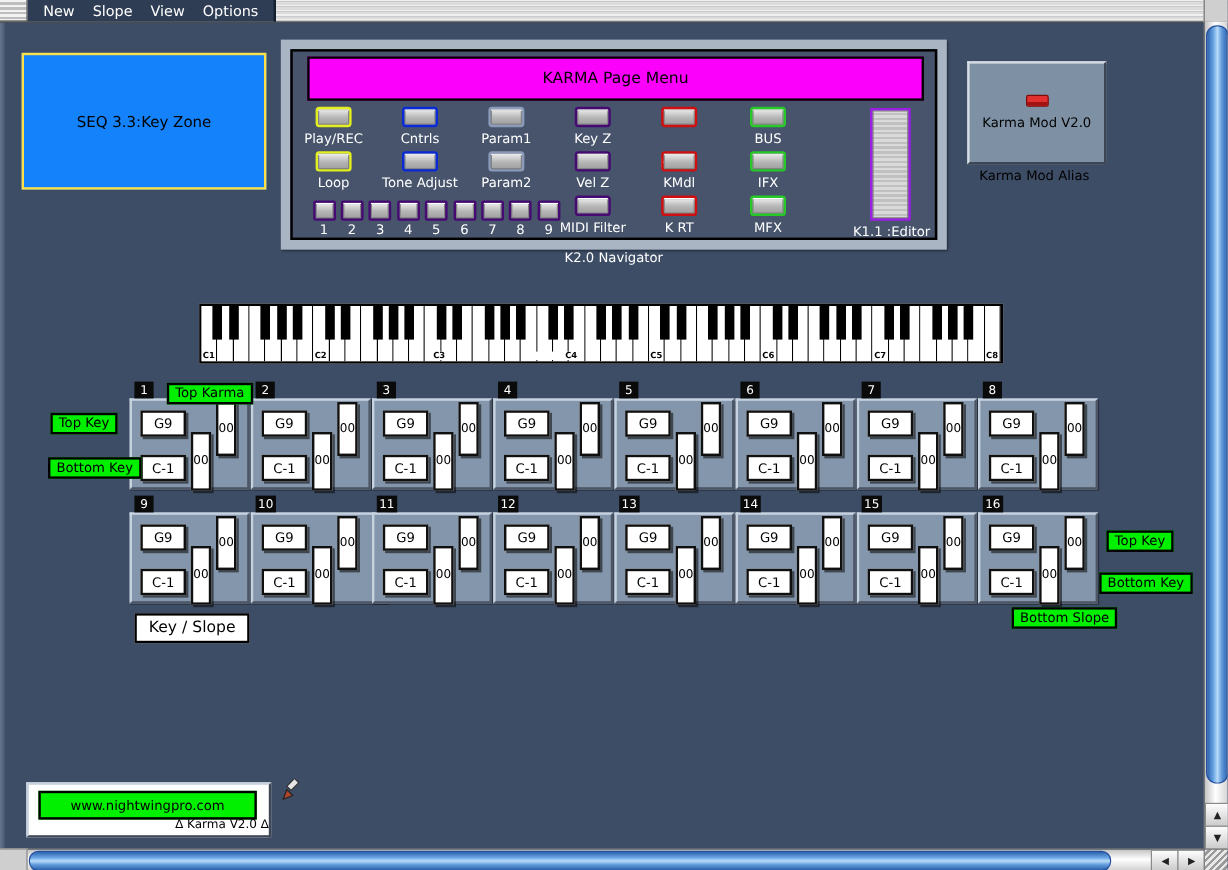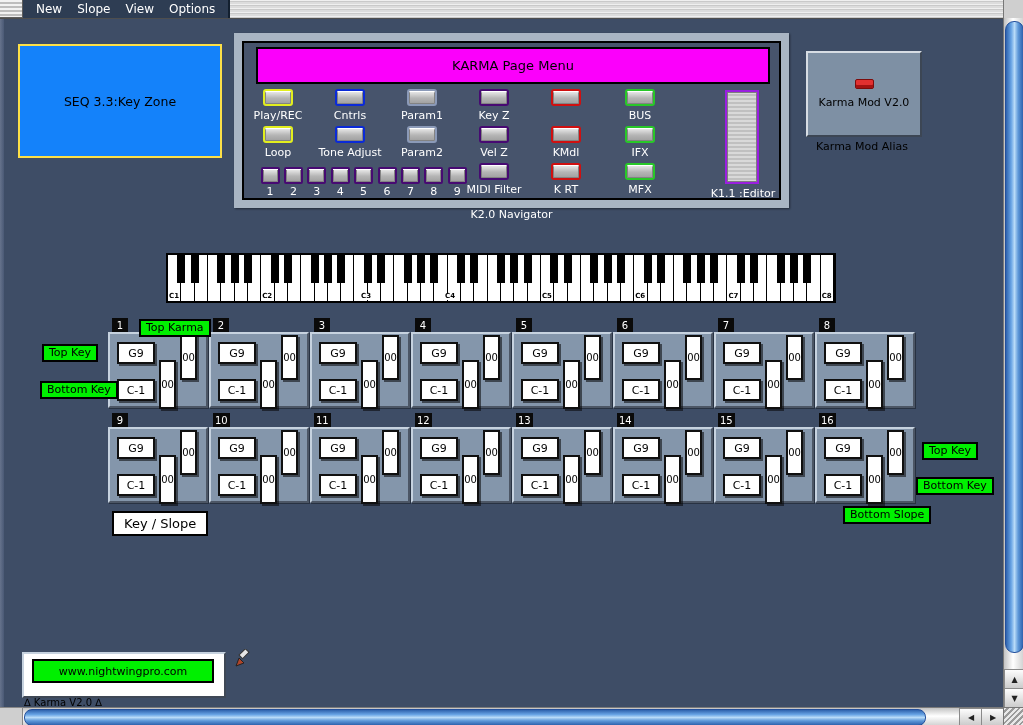--- a/index.html
+++ b/index.html
@@ -100,21 +100,21 @@
   
   .glabel{position:absolute;background:#00f000;border:2px solid #000;color:#000;font-size:11px;
     padding:0px 5px;line-height:14px;white-space:nowrap;}
   .keyslope{left:112px;top:511px;background:#2ab4f2;border:2px solid #000;color:#000;font-size:13px;
     padding:3px 10px;white-space:nowrap;}
   
   .footer{left:22px;top:652px;width:200px;height:42px;background:#ffffff;
     border-top:2px solid #c6d2df;border-left:2px solid #c6d2df;border-right:2px solid #3f4856;border-bottom:2px solid #3f4856;}
   .site-link{position:absolute;left:8px;top:5px;width:178px;height:20px;background:#00f000;border:2px solid #000;
     display:flex;align-items:center;justify-content:center;color:#000;font-size:11px;}
-  .footer-caption{position:absolute;left:0;top:43px;width:200px;text-align:left;color:#000;font-size:10px;}
+  .footer-caption{position:absolute;left:0;top:28px;width:200px;text-align:right;color:#000;font-size:10px;}
   .cursor{left:233px;top:649px;width:20px;height:20px;}
 </style>
 </head>
 <body>
 
 <div class="abs left-edge"></div>
 
 <div class="abs menubar">
   <div class="abs corner-sq"></div>
   <div class="abs menu-seg">
@@ -212,21 +212,21 @@
     <div class="wkey" style="left:173.16px;width:13.32px;"></div>
     <div class="wkey" style="left:186.48000000000002px;width:13.32px;"></div>
     <div class="okt" style="left:173px;margin-left:20px;">C3</div>
     <div class="wkey" style="left:199.8px;width:13.32px;"></div>
     <div class="wkey" style="left:213.12px;width:13.32px;"></div>
     <div class="wkey" style="left:226.44px;width:13.32px;"></div>
     <div class="wkey" style="left:239.76px;width:13.32px;"></div>
     <div class="wkey" style="left:253.08px;width:13.32px;"></div>
     <div class="wkey" style="left:266.4px;width:13.32px;"></div>
     <div class="wkey" style="left:279.72px;width:13.32px;"></div>
-    <div class="okt" style="left:277px;">C4</div>
+    <div class="okt" style="left:267px;padding-left:36px;">C4</div>
     <div class="wkey" style="left:293.04px;width:13.32px;"></div>
     <div class="wkey" style="left:306.36px;width:13.32px;"></div>
     <div class="wkey" style="left:319.68px;width:13.32px;"></div>
     <div class="wkey" style="left:333px;width:13.32px;"></div>
     <div class="wkey" style="left:346.32px;width:13.32px;"></div>
     <div class="wkey" style="left:359.64px;width:13.32px;"></div>
     <div class="wkey" style="left:372.96000000000004px;width:13.32px;"></div>
     <div class="okt" style="left:373.96000000000004px;">C5</div>
     <div class="wkey" style="left:386.28000000000003px;width:13.32px;"></div>
     <div class="wkey" style="left:399.6px;width:13.32px;"></div>
@@ -346,21 +346,21 @@
       <div class="sl s-mid">00</div>
       <div class="sl s-right">00</div>
     </div>
     <div class="abs module" style="left:108px;top:427px;">
       <div class="mod-num">9</div>
       <div class="vbox tk">G9</div>
       <div class="vbox bk">C-1</div>
       <div class="sl s-mid">00</div>
       <div class="sl s-right">00</div>
     </div>
-    <div class="abs module" style="left:209px;top:427px;">
+    <div class="abs module" style="left:209px;top:427px;padding-left:14px;">
       <div class="mod-num">10</div>
       <div class="vbox tk">G9</div>
       <div class="vbox bk">C-1</div>
       <div class="sl s-mid">00</div>
       <div class="sl s-right">00</div>
     </div>
     <div class="abs module" style="left:310px;top:427px;">
       <div class="mod-num">11</div>
       <div class="vbox tk">G9</div>
       <div class="vbox bk">C-1</div>

